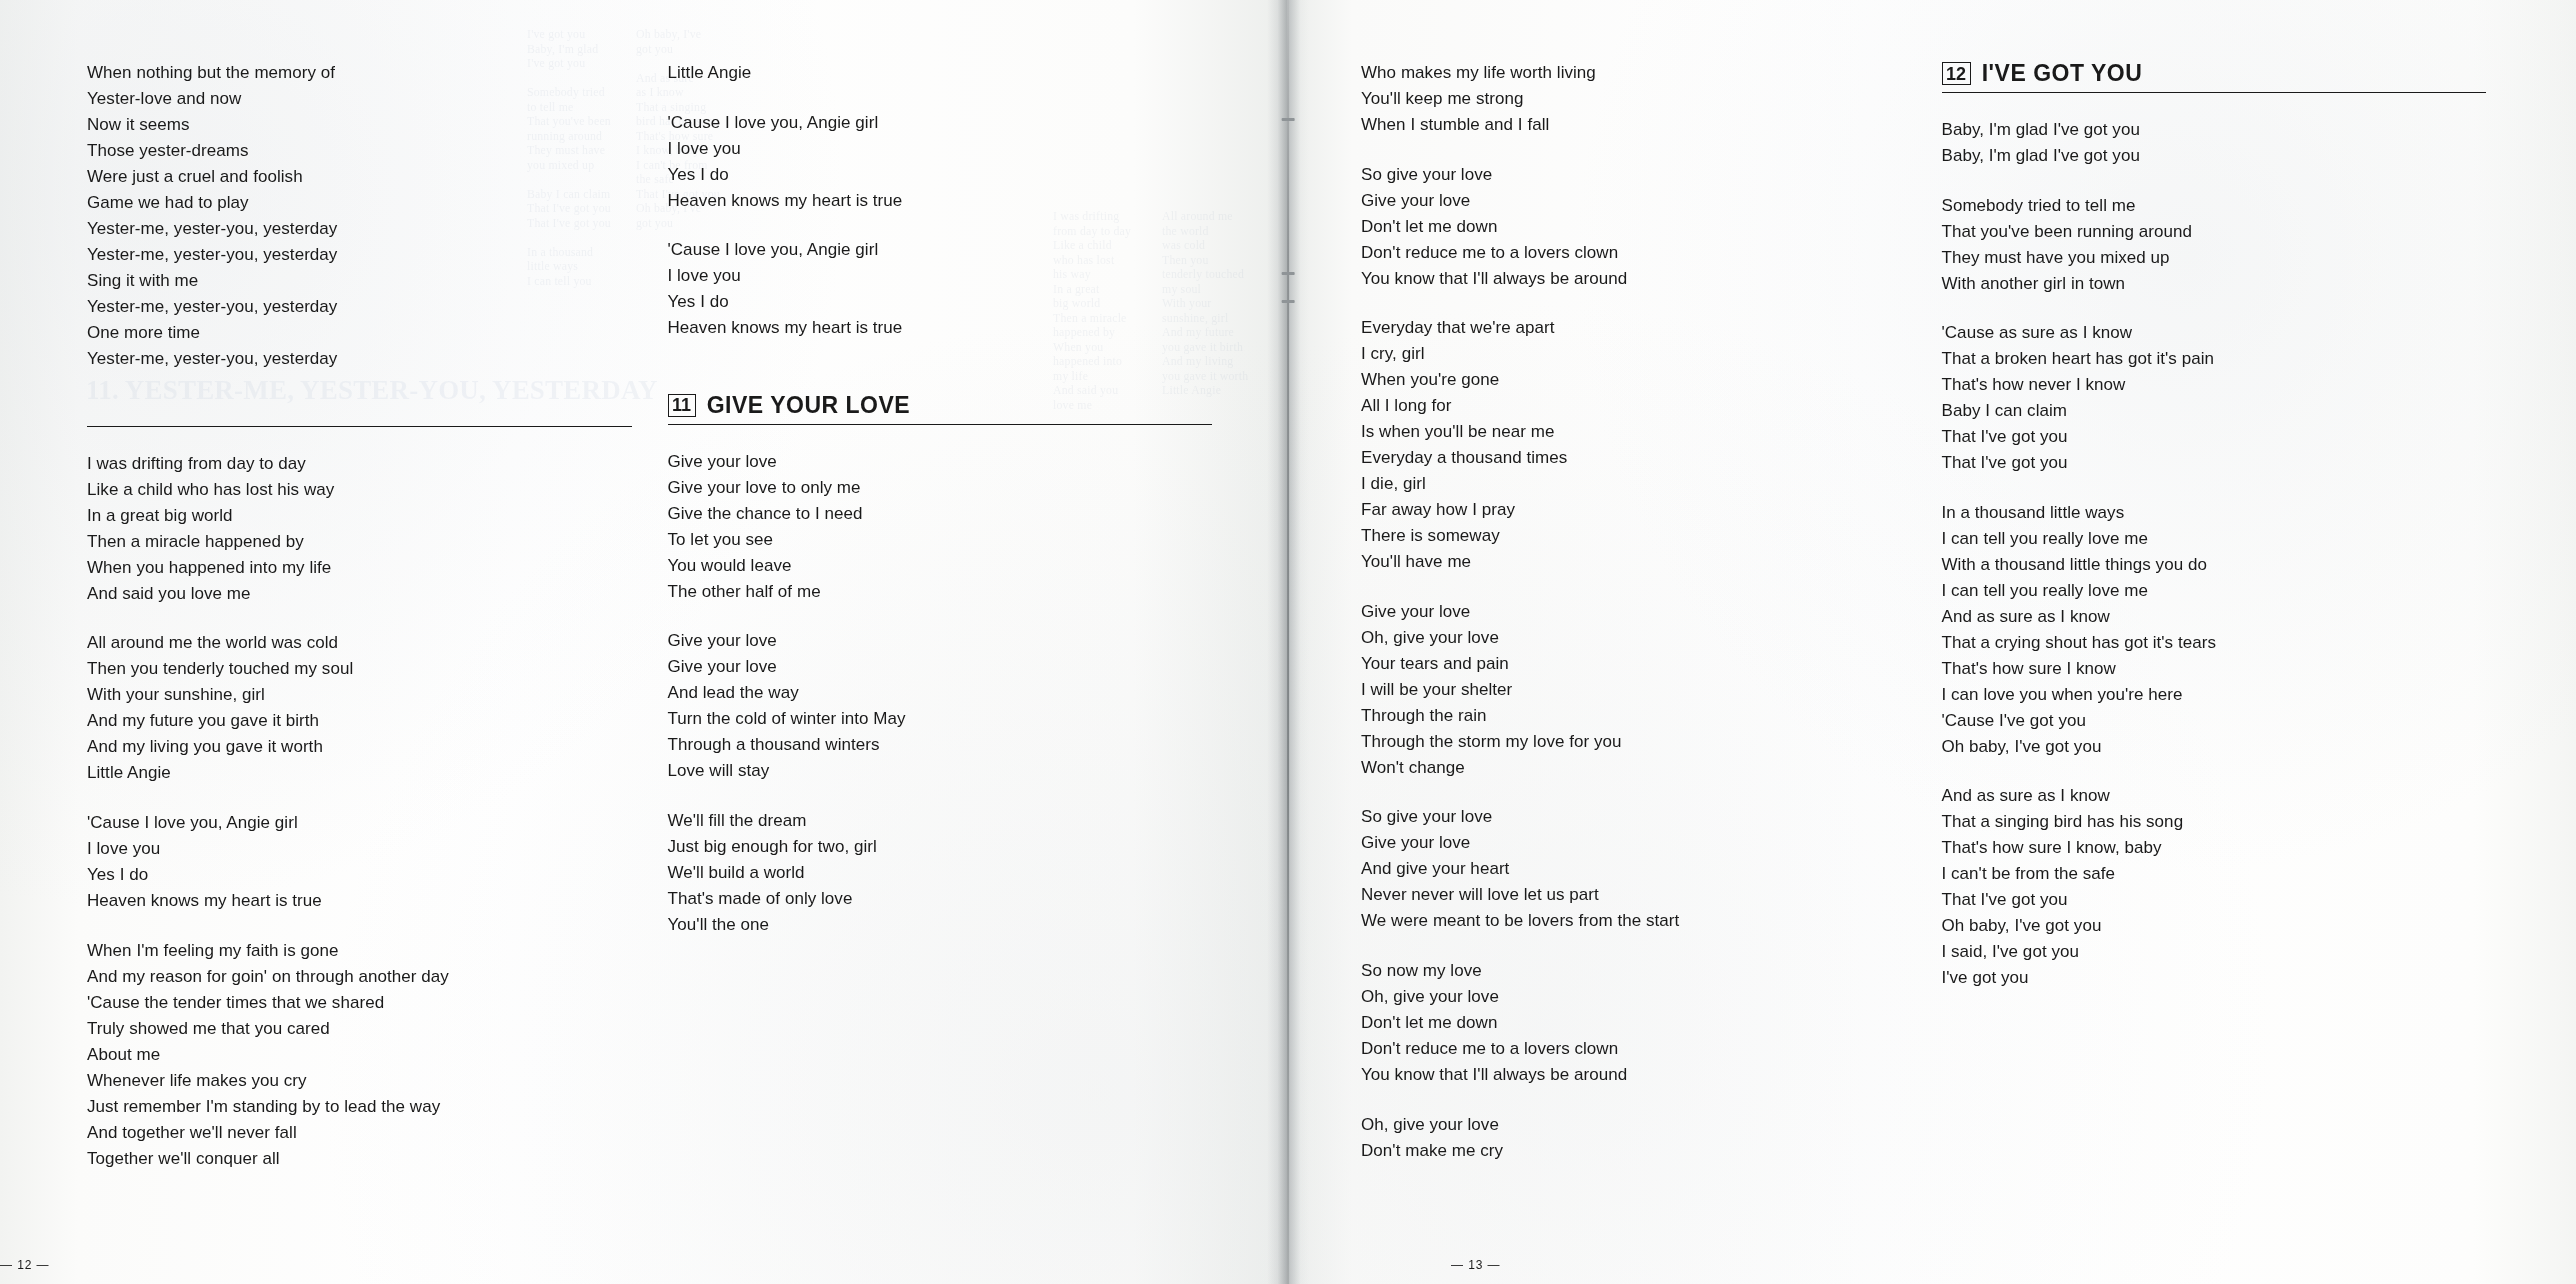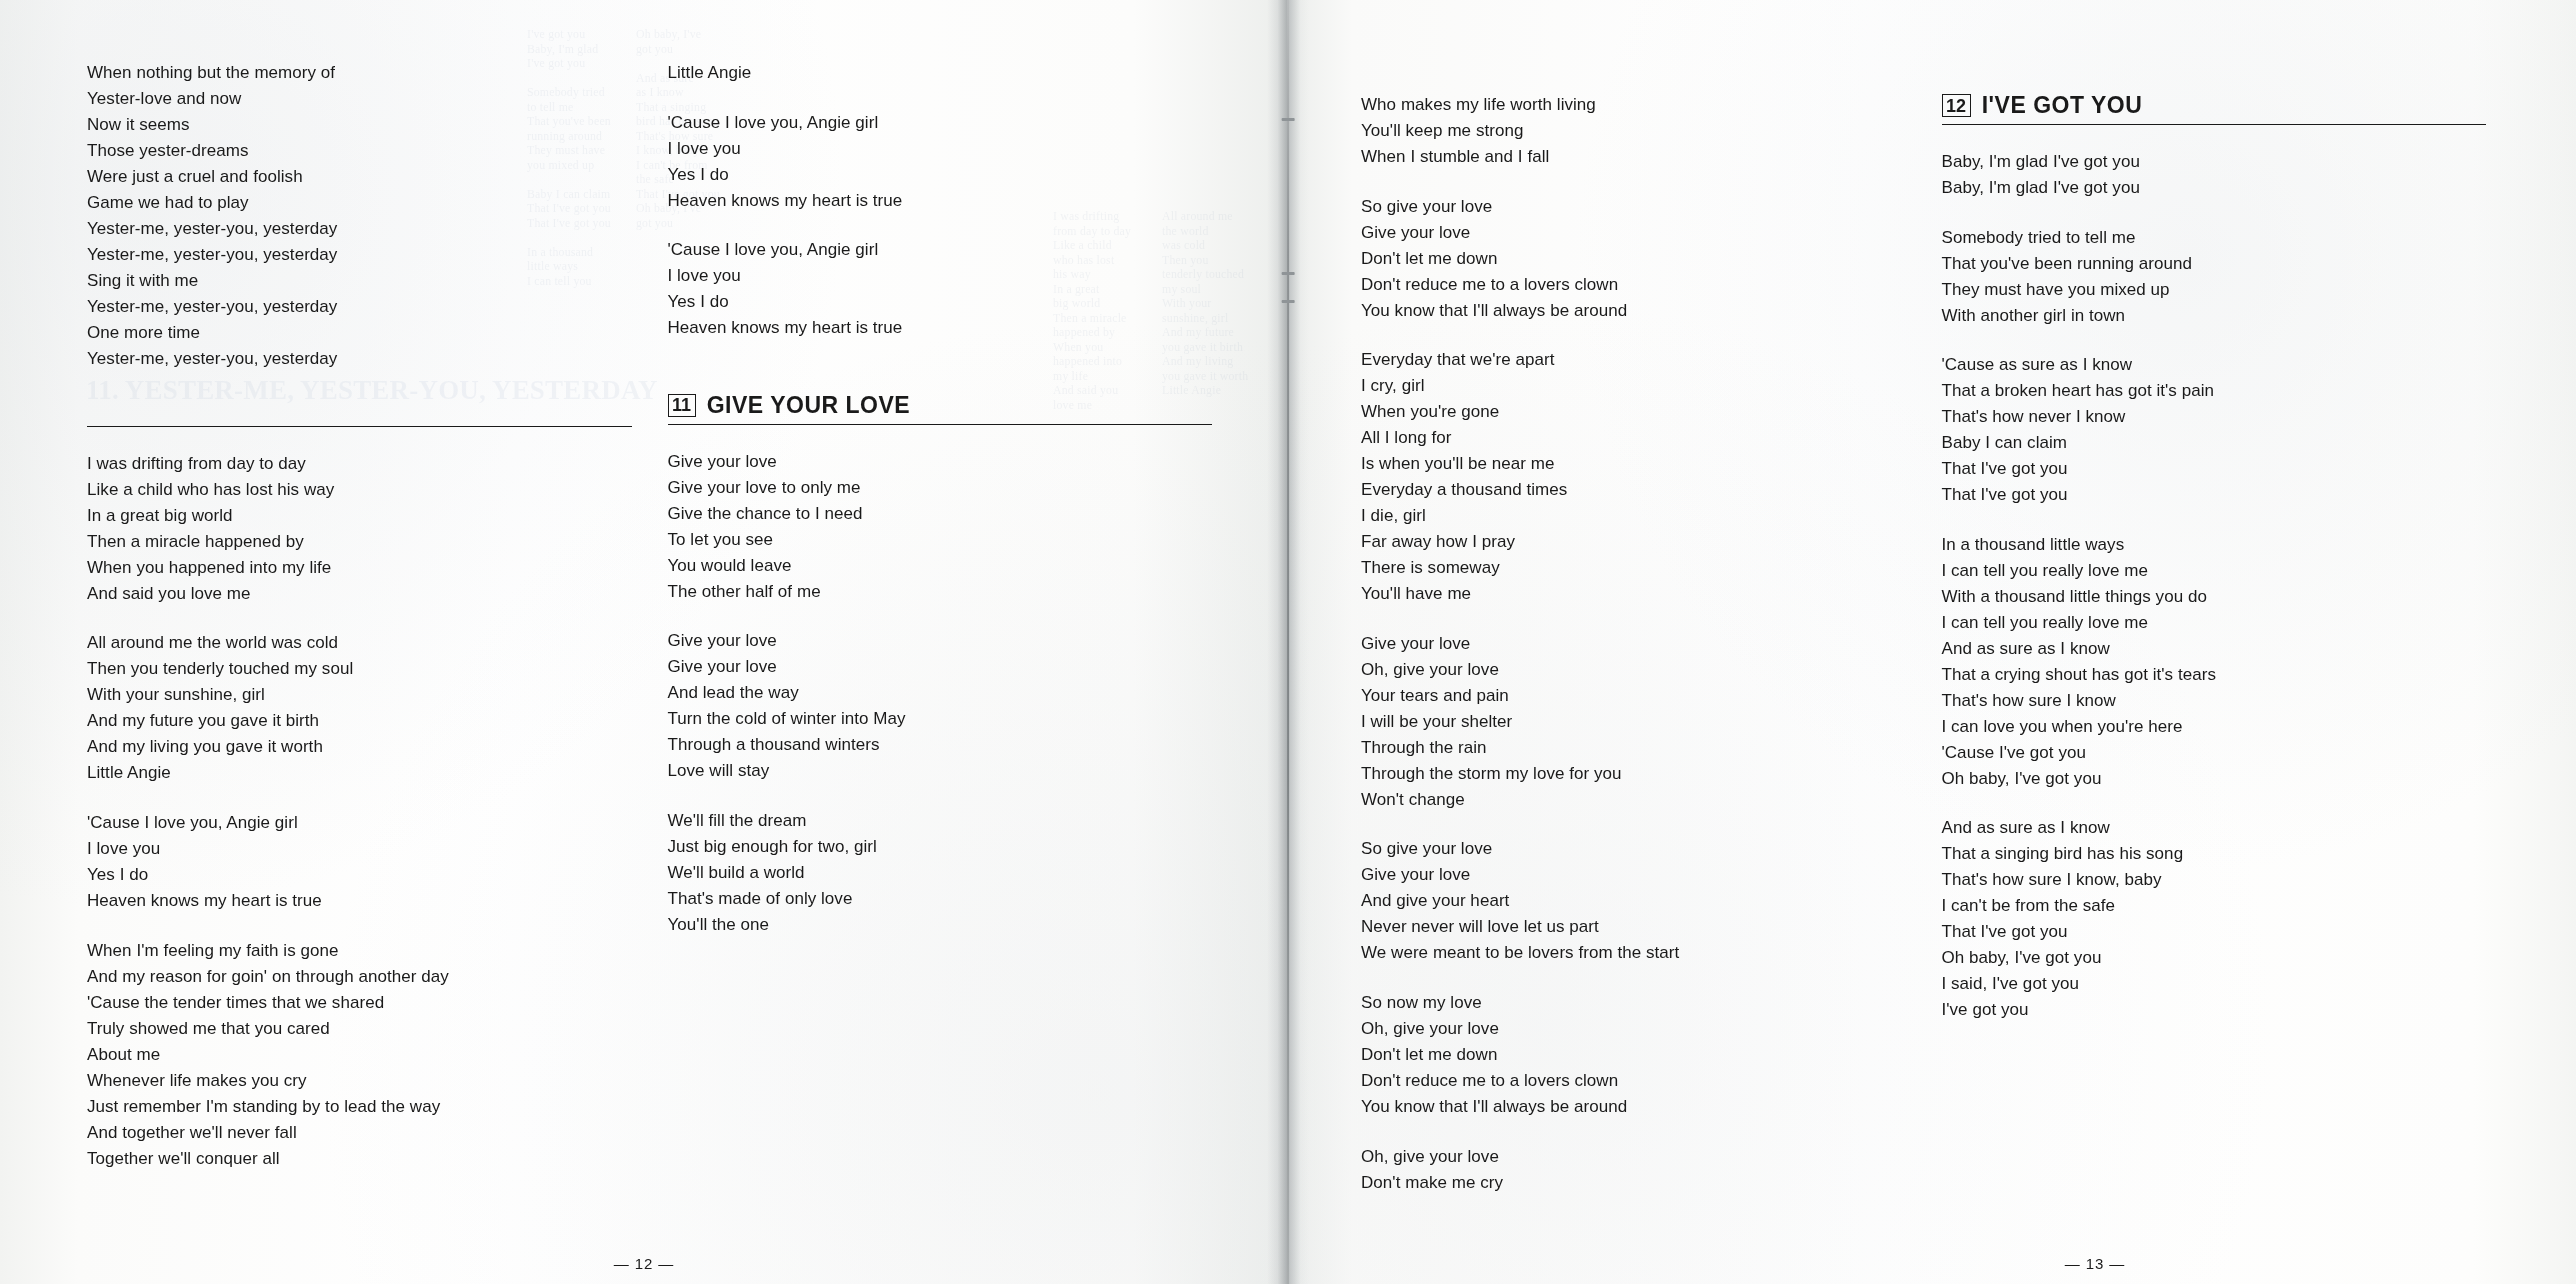--- a/index.html
+++ b/index.html
@@ -109,21 +109,21 @@
 
   .columns {
     position: absolute;
     top: 60px;
     bottom: 54px;
     left: 0;
     right: 0;
     display: flex;
   }
   .page-left .columns { padding-left: 87px; padding-right: 40px; }
-  .page-right .columns { padding-left: 73px; padding-right: 54px; margin-top: 32px; }
+  .page-right .columns { padding-left: 73px; padding-right: 54px; }
   .col {
     width: 50%;
     box-sizing: border-box;
     padding-right: 36px;
   }
 
   .song-title-row {
     display: flex;
     align-items: center;
     gap: 11px;
@@ -163,22 +163,21 @@
     letter-spacing: 0.05px;
   }
   .stanza:last-child { margin-bottom: 0; }
 
   .spacer-before-title { height: 27px; }
 
   .folio {
     position: absolute;
     bottom: 12.7px;
     width: 100%;
-    text-align: center;
-    font-size: 15px;
+    font-size: 12px;
     letter-spacing: 0.9px;
   }
   .page-left .folio { padding-right: 200px; }
   .page-right .folio { padding-left: 163px; }
 </style>
 </head>
 <body>
 
 <div class="booklet">
 

